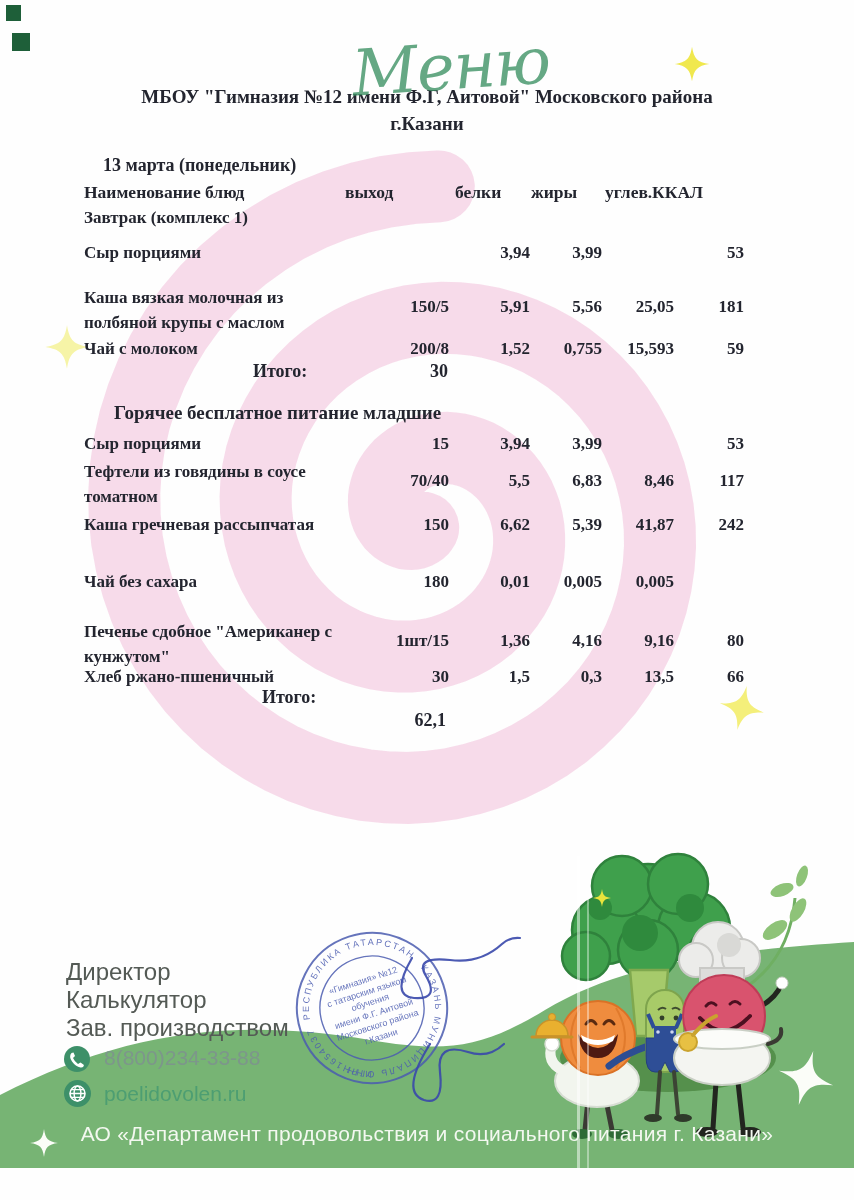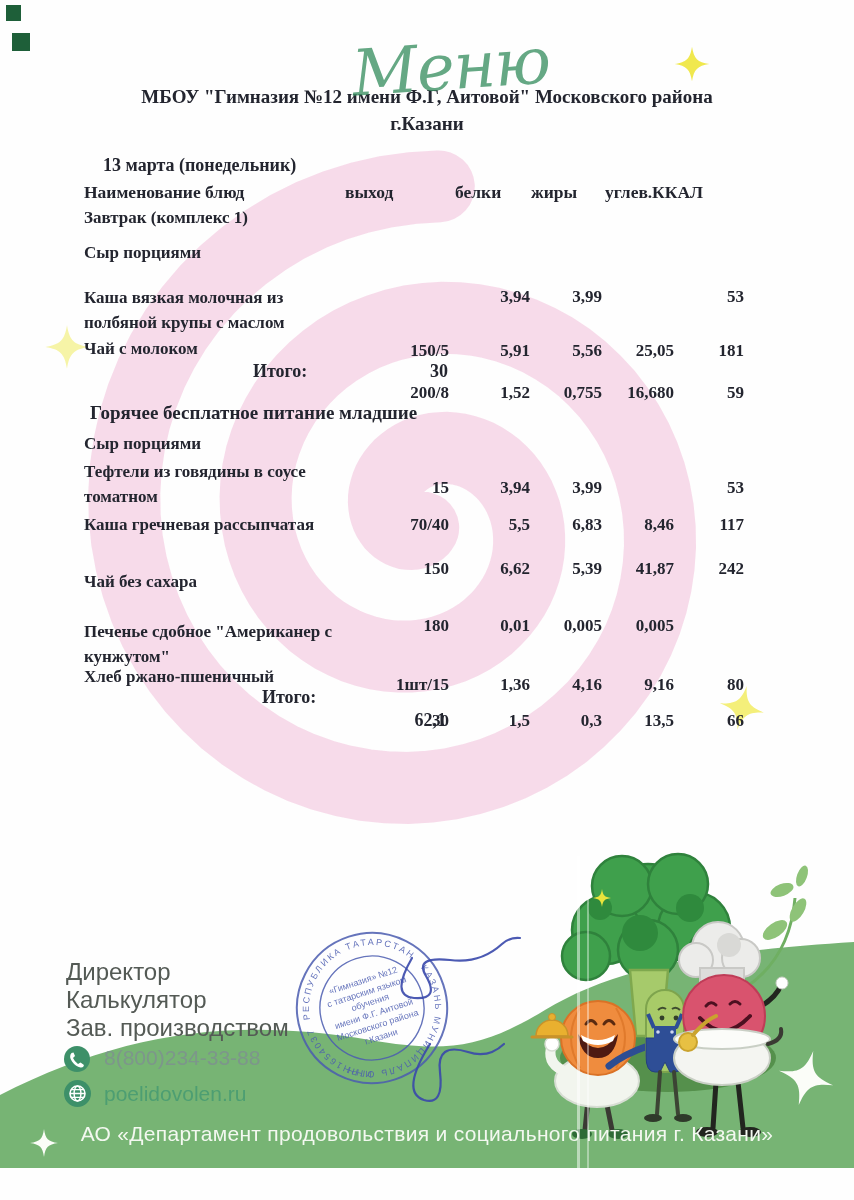--- a/index.html
+++ b/index.html
@@ -18,21 +18,21 @@
           font-style:italic;font-size:64px;color:#3f9366;opacity:.8;transform:rotate(-4deg);
           z-index:5;pointer-events:none;letter-spacing:-1px;}
   .date-line{position:absolute;left:103px;top:155px;font-weight:bold;font-size:18px;z-index:4;}
   
   .th{position:absolute;top:182px;font-weight:bold;font-size:17.5px;z-index:4;}
   .row{position:absolute;left:84px;display:grid;z-index:4;
        grid-template-columns:276px 89px 81px 72px 72px 70px;
        font-weight:bold;font-size:17px;line-height:1.45;}
   .cell{min-height:1px;}
   .cell.name{padding-right:26px;}
-  .cell.num{text-align:right;margin-top:44px;}
+  .cell.num{text-align:right;}
   .row.two-line .cell.num{padding-top:9px;}
   .sec-heading{position:absolute;left:84px;font-weight:bold;font-size:17px;z-index:4;}
   .sec-heading.big{left:90px;font-size:19px;}
   .total-label{position:absolute;font-weight:bold;font-size:18px;z-index:4;}
   .total-value{position:absolute;font-weight:bold;font-size:18px;text-align:right;z-index:4;}
   
   .role{position:absolute;left:66px;font-family:"Liberation Sans",sans-serif;
         font-size:24px;color:#545a55;z-index:6;}
   .contact-text{position:absolute;left:104px;font-family:"Liberation Sans",sans-serif;
         font-size:21px;z-index:6;}
@@ -99,28 +99,28 @@
     <div class="cell num">5,56</div>
     <div class="cell num">25,05</div>
     <div class="cell num">181</div>
   </div>
 
   <div class="row" style="top:337px;">
     <div class="cell name">Чай с молоком</div>
     <div class="cell num">200/8</div>
     <div class="cell num">1,52</div>
     <div class="cell num">0,755</div>
-    <div class="cell num">16,680</div>
+    <div class="cell num">15,593</div>
     <div class="cell num">59</div>
   </div>
 
   <div class="total-label" style="left:253px;top:361px;">Итого:</div>
   <div class="total-value" style="left:360px;top:361px;width:88px;">30</div>
 
-  <div class="sec-heading big" style="top:402px;">Горячее бесплатное питание младшие</div>
+  <div class="sec-heading big" style="top:402px;margin-left:24px;">Горячее бесплатное питание младшие</div>
 
   <div class="row" style="top:432px;">
     <div class="cell name">Сыр порциями</div>
     <div class="cell num">15</div>
     <div class="cell num">3,94</div>
     <div class="cell num">3,99</div>
     <div class="cell num"></div>
     <div class="cell num">53</div>
   </div>
 

